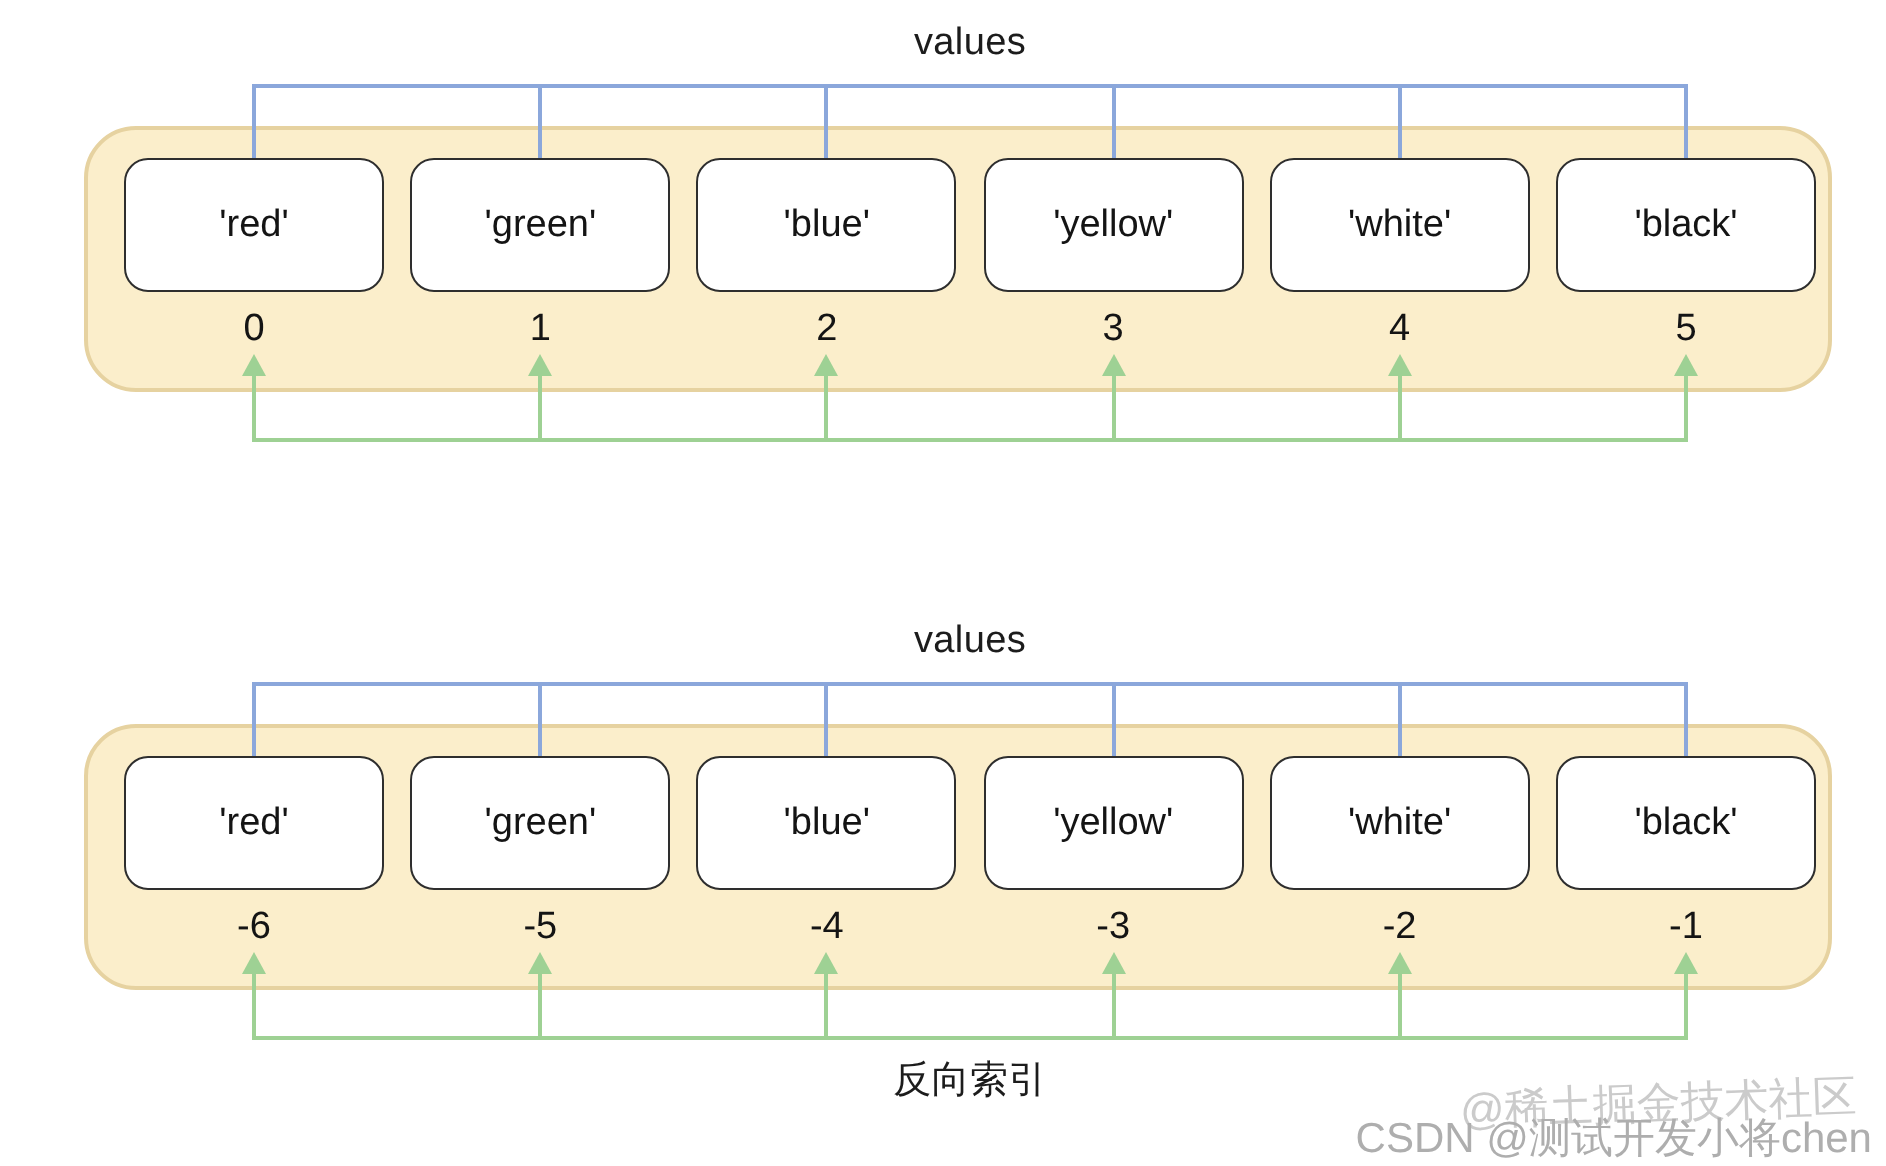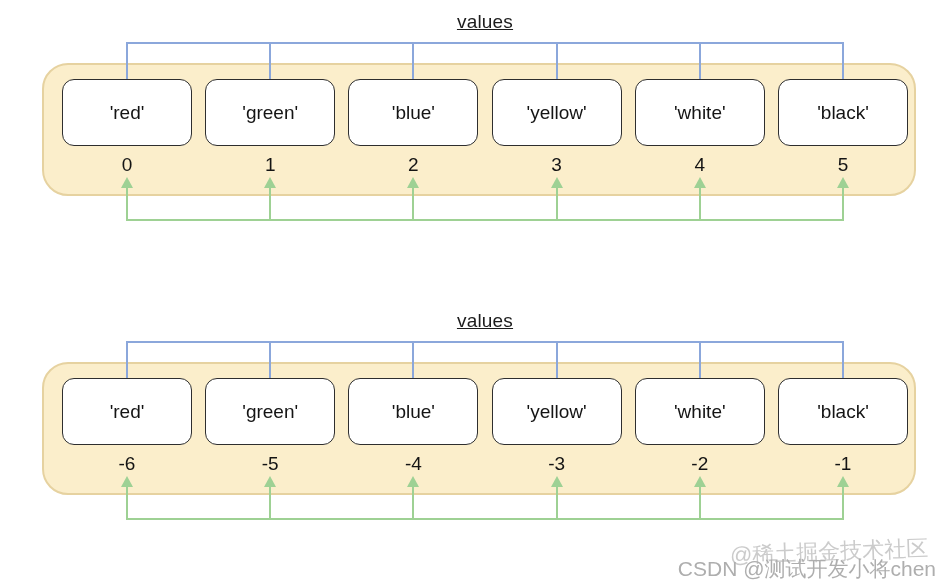--- a/index.html
+++ b/index.html
@@ -3,21 +3,21 @@
 <meta charset="utf-8">
 <style>
   html,body{margin:0;padding:0;background:#ffffff;}
   .canvas{
     position:relative;width:943px;height:583px;background:#ffffff;
     font-family:"Liberation Sans",sans-serif;overflow:hidden;
   }
   .diagram{position:absolute;left:0;width:943px;height:270px;}
   .bracket-label{
     position:absolute;left:127px;width:716px;text-align:center;
-    font-size:19px;color:#1c1c1c;letter-spacing:0.2px;text-decoration:underline;
+    font-size:19px;color:#1c1c1c;letter-spacing:0.2px;
   }
   .top-label{top:11px;}
   .bottom-label{top:228px;}
   .hline{position:absolute;height:0;border-top:2px solid;}
   .hline.blue{border-color:#8ba7db;left:126px;width:718px;top:42px;}
   .hline.green{border-color:#9ed194;left:126px;width:718px;top:219px;}
   .vline{position:absolute;width:2px;}
   .vline.blue{background:#8ba7db;top:42px;height:45px;}
   .vline.green{background:#9ed194;top:188px;height:33px;}
   .arrowhead{position:absolute;width:0;height:0;}
@@ -106,20 +106,21 @@
       <div class="index-label" style="left: 811px;">5</div>
       <div class="arrowhead up" style="left: 837px;"></div>
       <div class="vline green" style="left: 842px;"></div>
     </section>
 
   <section class="diagram" id="diagram-1" style="top:299px">
     <div class="bracket-label top-label">values</div>
     <div class="hline blue"></div>
     <div class="tray"></div>
     <div class="hline green"></div>
+    <div class="bracket-label bottom-label">反向索引</div>
   <div class="vline blue" style="left: 126px;"></div>
       <div class="arrowhead down" style="left: 121px;"></div>
       <div class="value-box" style="left: 62px;">
         <span>'red'</span>
       </div>
       <div class="index-label" style="left: 95px;">-6</div>
       <div class="arrowhead up" style="left: 121px;"></div>
       <div class="vline green" style="left: 126px;"></div>
       <div class="vline blue" style="left: 269.2px;"></div>
       <div class="arrowhead down" style="left: 264.2px;"></div>

